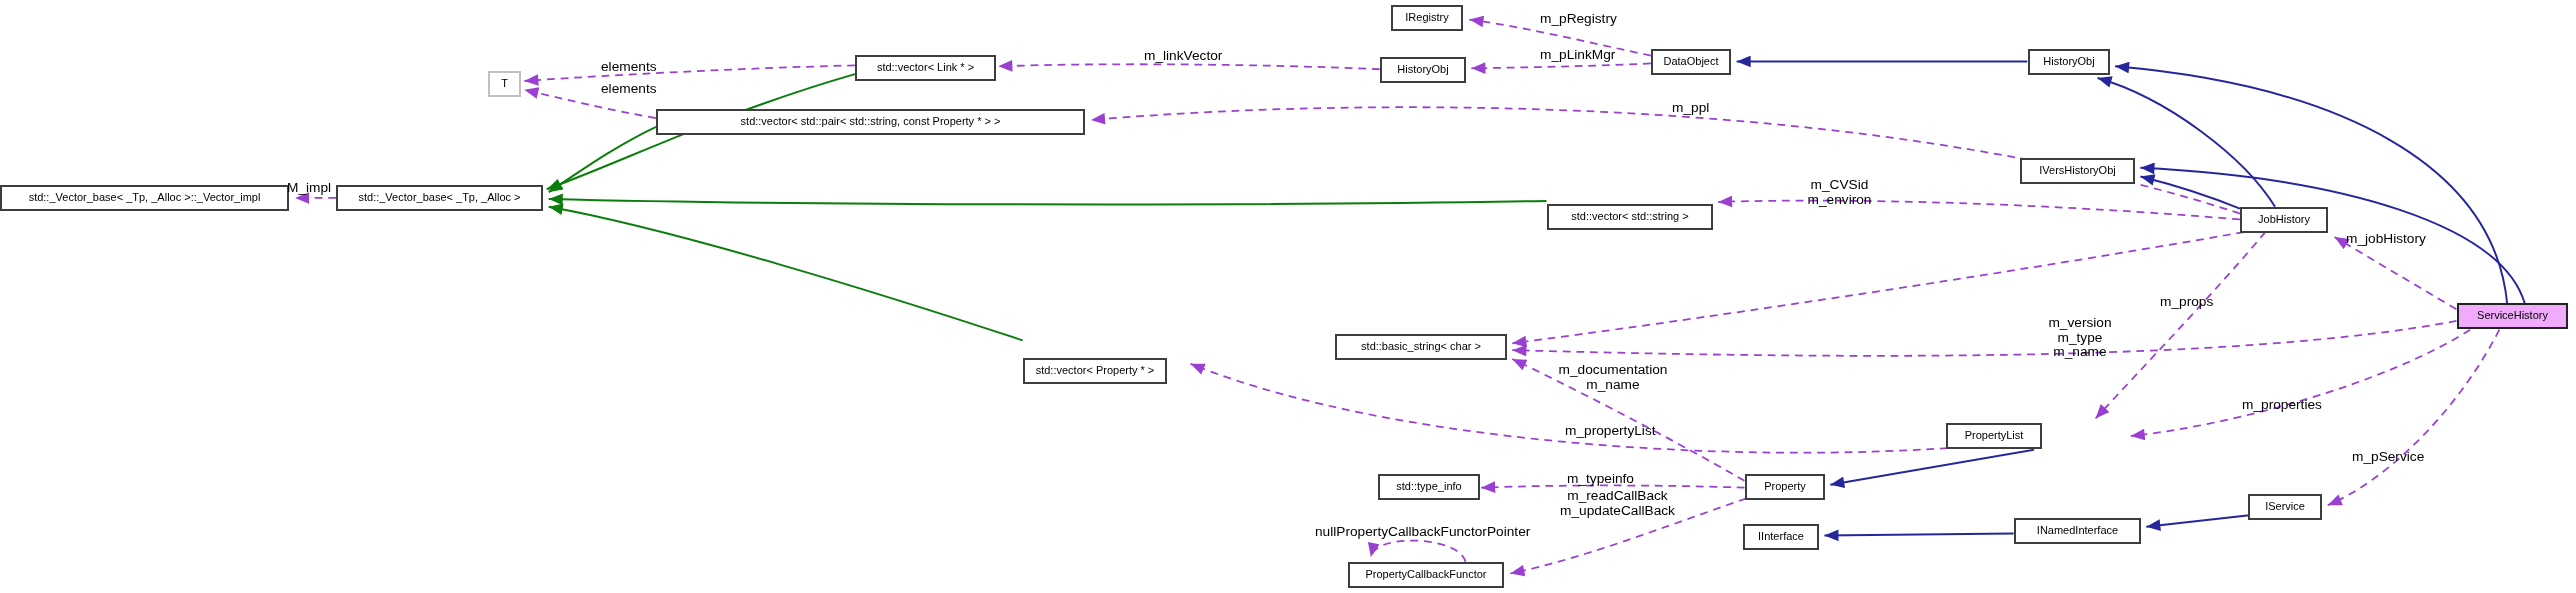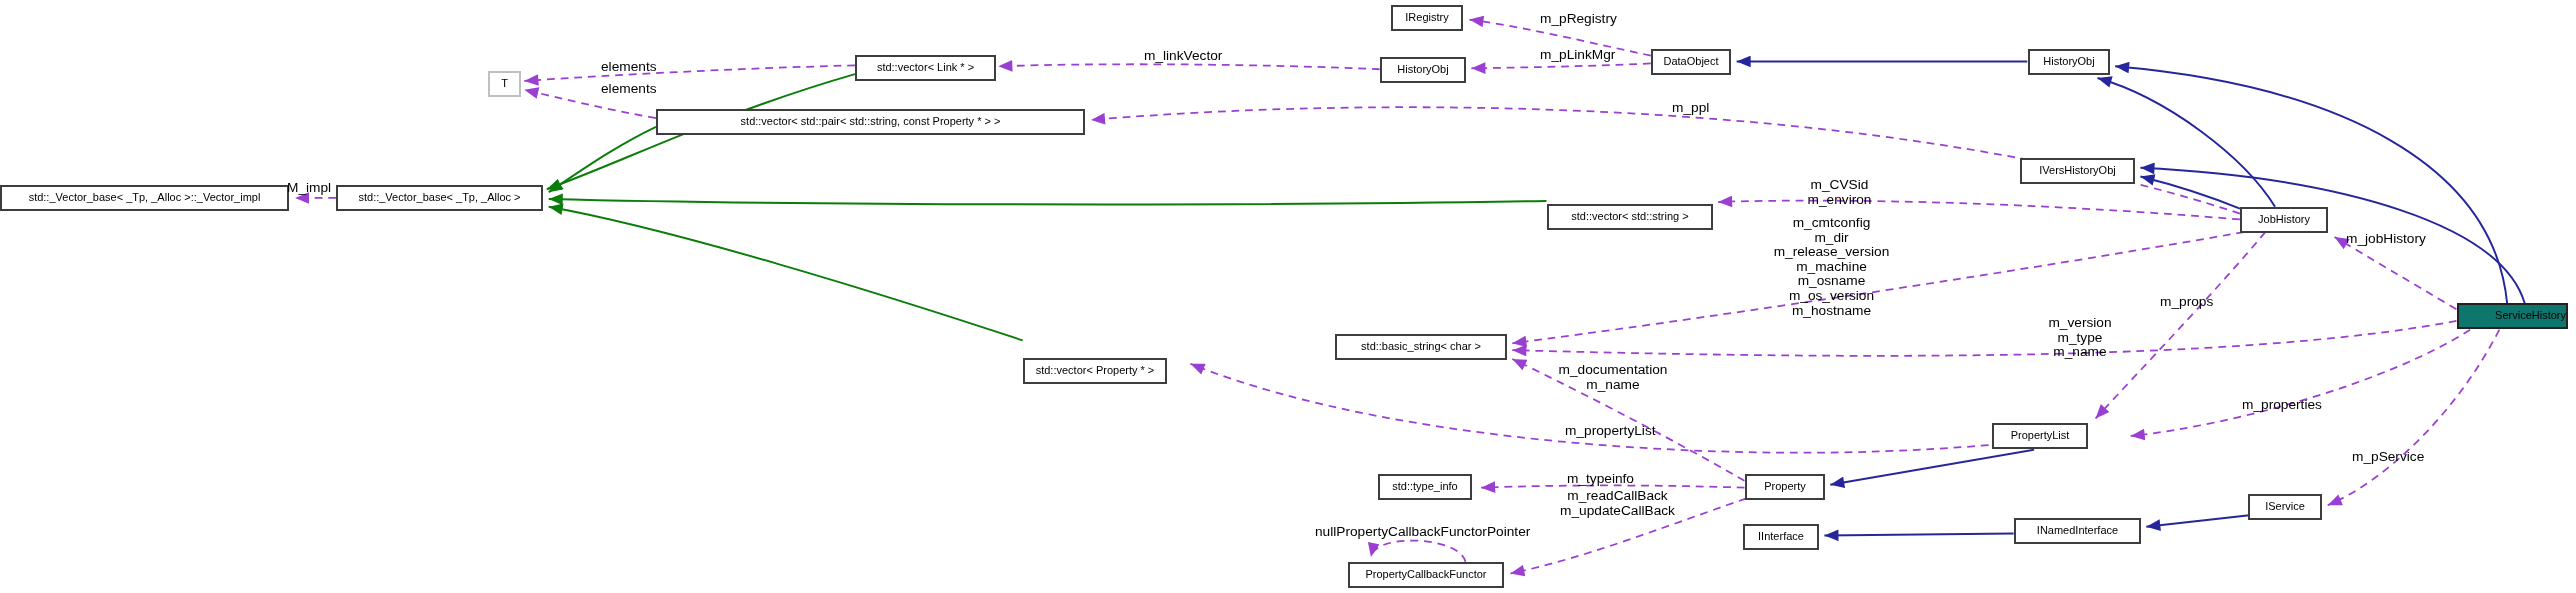--- a/index.html
+++ b/index.html
@@ -2,21 +2,21 @@
 <html><head>
 <meta charset="utf-8">
 <style>
   html,body{margin:0;padding:0;background:#ffffff;}
   #canvas{position:relative;width:2576px;height:593px;background:#ffffff;
           font-family:"Liberation Sans","DejaVu Sans",sans-serif;overflow:hidden;}
   svg.edges{position:absolute;left:0;top:0;}
   .node{position:absolute;box-sizing:border-box;height:26px;border:2px solid #3d3d3d;
         background:#ffffff;color:#000;font-size:11px;line-height:21.5px;text-align:center;
         white-space:nowrap;z-index:2;}
-  .node.selected{background:#0f766e;border-color:#222;text-align:right;}
+  .node.selected{background:#f0abfc;border-color:#222;}
   .node.tplparam{border-color:#c0c0c0;}
   .elabel{position:absolute;color:#000;font-size:13.7px;line-height:14.6px;white-space:pre-line;
           text-align:center;z-index:3;}
   .u{stroke:#9a3fd1;stroke-width:1.8;fill:none;stroke-dasharray:8 6;}
   .i{stroke:#26269c;stroke-width:2;fill:none;}
   .g{stroke:#0a7d0a;stroke-width:2;fill:none;}
 </style>
 </head>
 <body>
 
@@ -78,44 +78,37 @@
 <div class="node tplparam" style="left:488px;top:71px;width:33px;">T</div>
 <div class="node" style="left:0px;top:185px;width:289px;">std::_Vector_base&lt; _Tp, _Alloc &gt;::_Vector_impl</div>
 <div class="node" style="left:656px;top:109px;width:429px;">std::vector&lt; std::pair&lt; std::string, const Property * &gt; &gt;</div>
 <div class="node" style="left:336px;top:185px;width:207px;">std::_Vector_base&lt; _Tp, _Alloc &gt;</div>
 <div class="node" style="left:1547px;top:189px;width:166px;margin-top:15px;">std::vector&lt; std::string &gt;</div>
 <div class="node" style="left:2020px;top:158px;width:115px;">IVersHistoryObj</div>
 <div class="node" style="left:2240px;top:207px;width:88px;">JobHistory</div>
 <div class="node selected" style="left:2457px;top:303px;width:111px;">ServiceHistory</div>
 <div class="node" style="left:1023px;top:338px;width:144px;margin-top:20px;">std::vector&lt; Property * &gt;</div>
 <div class="node" style="left:1335px;top:334px;width:172px;">std::basic_string&lt; char &gt;</div>
-<div class="node" style="left:1992px;top:423px;width:96px;">PropertyList</div>
+<div class="node" style="left:1946px;top:423px;width:96px;">PropertyList</div>
 <div class="node" style="left:1745px;top:474px;width:80px;">Property</div>
-<div class="node" style="left:1378px;top:474px;width:94px;">std::type_info</div>
+<div class="node" style="left:1378px;top:474px;width:102px;">std::type_info</div>
 <div class="node" style="left:1743px;top:524px;width:76px;">IInterface</div>
 <div class="node" style="left:2014px;top:518px;width:127px;">INamedInterface</div>
 <div class="node" style="left:2248px;top:494px;width:74px;">IService</div>
 <div class="node" style="left:1348px;top:562px;width:156px;">PropertyCallbackFunctor</div>
 
 <div class="elabel" style="left:601px;top:60px;">elements</div>
 <div class="elabel" style="left:601px;top:82px;">elements</div>
 <div class="elabel" style="left:1144px;top:49px;">m_linkVector</div>
 <div class="elabel" style="left:1540px;top:11.7px;">m_pRegistry</div>
 <div class="elabel" style="left:1540px;top:48px;">m_pLinkMgr</div>
 <div class="elabel" style="left:1672px;top:101px;">m_ppl</div>
 <div class="elabel" style="left:287px;top:181px;">M_impl</div>
 <div class="elabel" style="left:1786px;top:178px;width:107px;">m_CVSid
 m_environ</div>
-<div class="elabel" style="left:1768px;top:216px;width:127px;">m_cmtconfig
-m_dir
-m_release_version
-m_machine
-m_osname
-m_os_version
-m_hostname</div>
 <div class="elabel" style="left:2160px;top:295px;">m_props</div>
 <div class="elabel" style="left:2346px;top:232px;">m_jobHistory</div>
 <div class="elabel" style="left:2039px;top:316px;width:82px;">m_version
 m_type
 m_name</div>
 <div class="elabel" style="left:1557px;top:363px;width:112px;">m_documentation
 m_name</div>
 <div class="elabel" style="left:1565px;top:424px;">m_propertyList</div>
 <div class="elabel" style="left:2242px;top:398px;">m_properties</div>
 <div class="elabel" style="left:2352px;top:450px;">m_pService</div>

